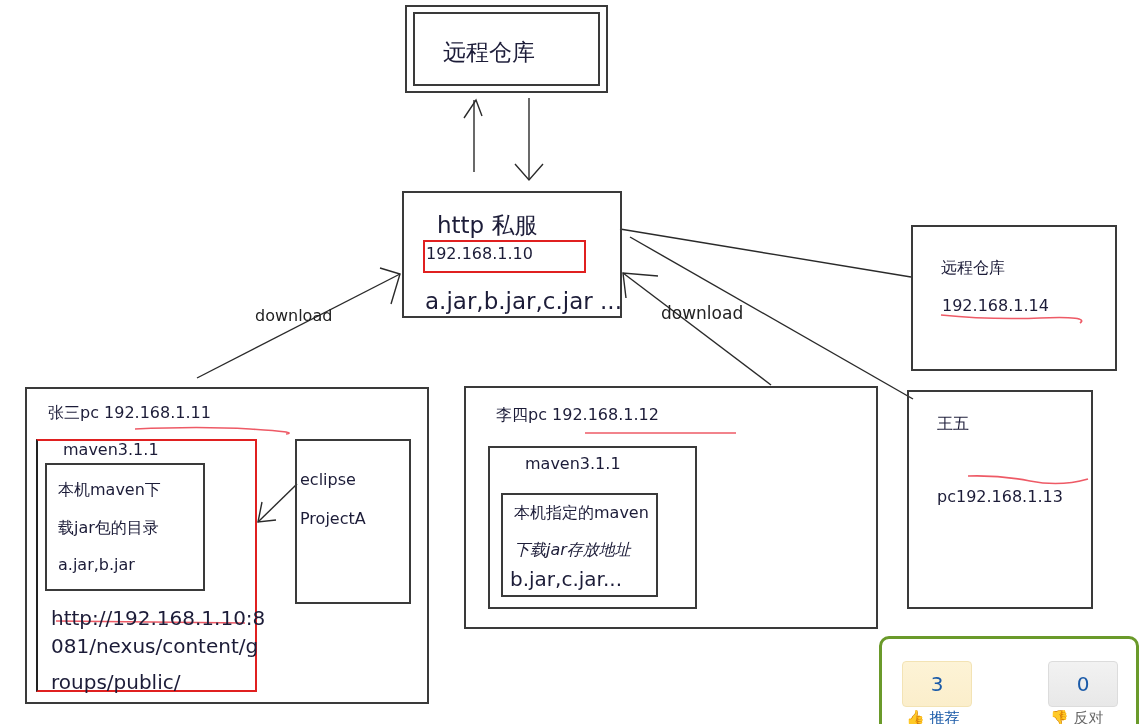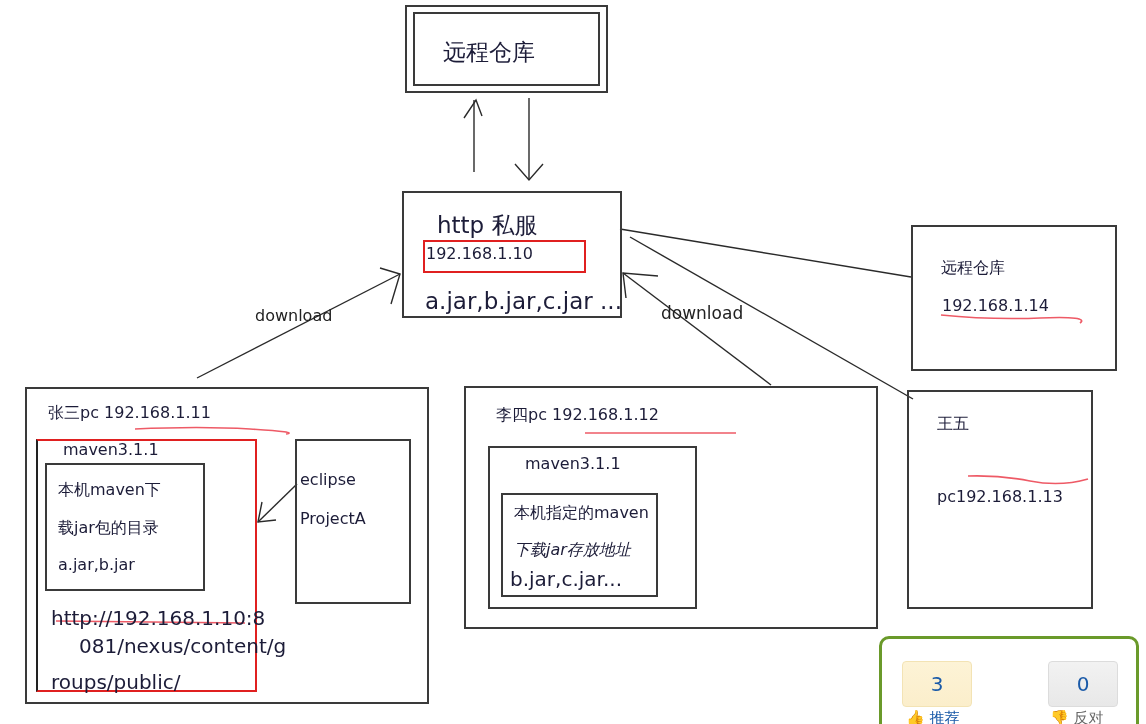--- a/index.html
+++ b/index.html
@@ -76,21 +76,21 @@
   <span>张三pc</span>
   <span>192.168.1.11</span>
 </div>
 <div class="redbox" style="left:36px;top:439px;width:221px;height:253px;border-left-color:#222;"></div>
 <div class="t f16" style="left:63px;top:440px;">maven3.1.1</div>
 <div class="box" style="left:45px;top:463px;width:160px;height:128px;"></div>
 <div class="t f16" style="left:58px;top:480px;">本机maven下</div>
 <div class="t f16" style="left:58px;top:518px;text-align:right;">载jar包的目录</div>
 <div class="t f16" style="left:58px;top:555px;">a.jar,b.jar</div>
 <div class="t f15" style="left:51px;top:598px;margin-top:8px;">http://192.168.1.10:8</div>
-<div class="t f15" style="left:51px;top:634px;margin-left:28px;">081/nexus/content/g</div>
+<div class="t f15" style="left:51px;top:634px;">081/nexus/content/g</div>
 <div class="t f15" style="left:51px;top:670px;">roups/public/</div>
 <div class="box" style="left:295px;top:439px;width:116px;height:165px;"></div>
 <div class="t f16" style="left:300px;top:470px;">eclipse</div>
 <div class="t f16" style="left:300px;top:509px;">ProjectA</div>
 
 <div class="box" style="left:464px;top:386px;width:414px;height:243px;"></div>
 <div class="t f20" style="left:496px;top:405px;">
   <span>李四pc</span>
   <span>192.168.1.12</span>
 </div>

